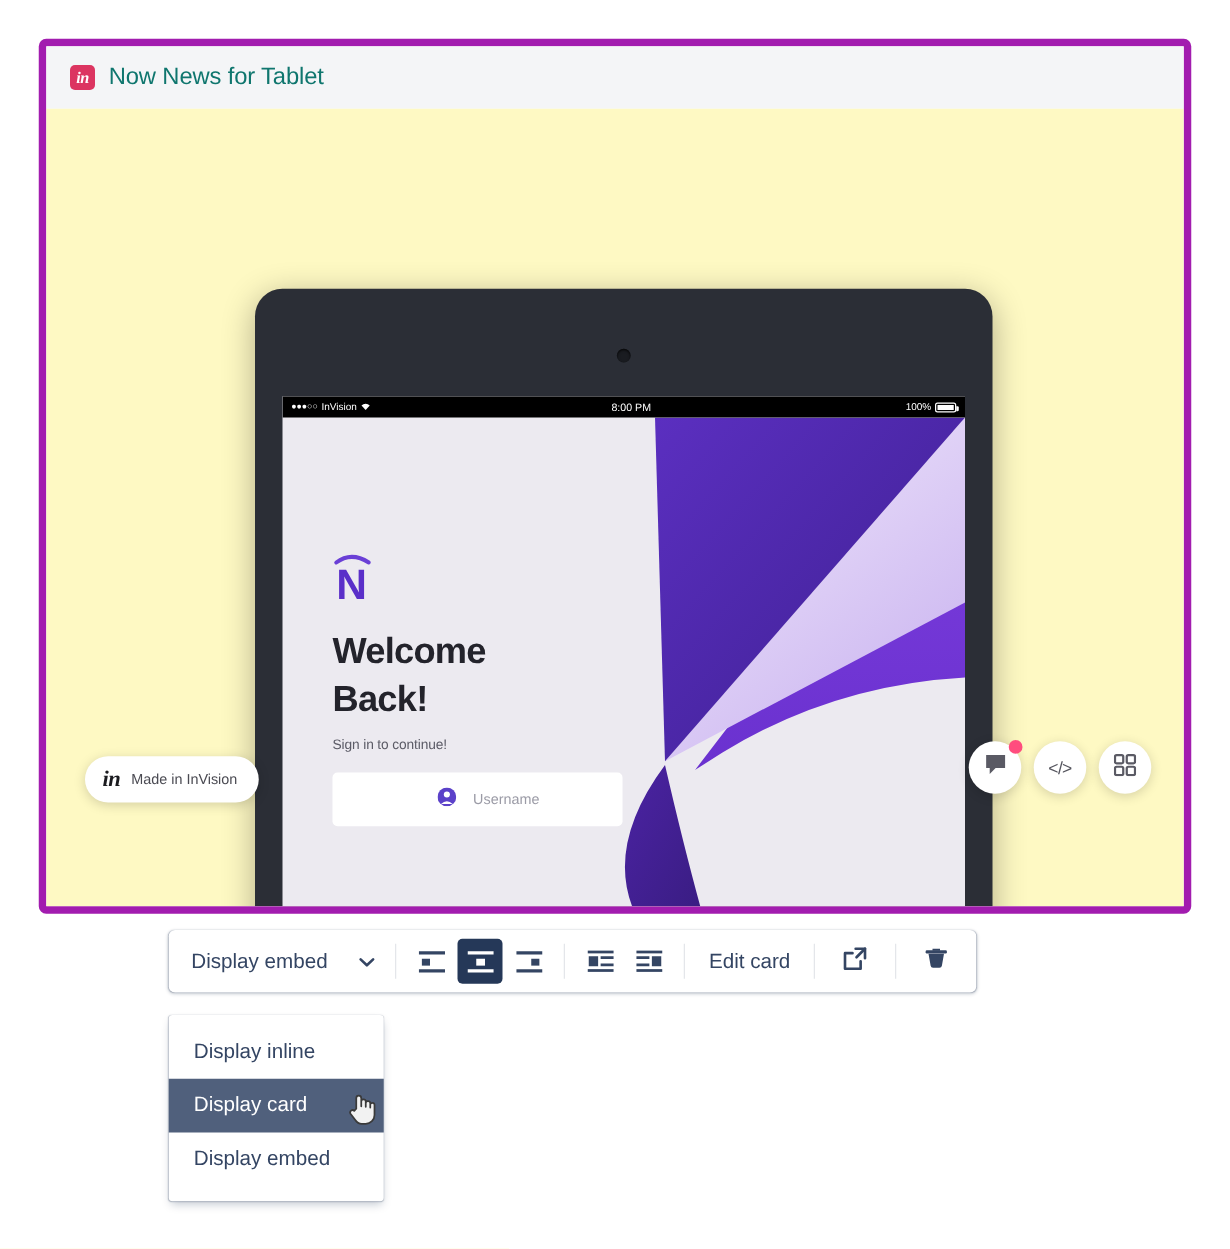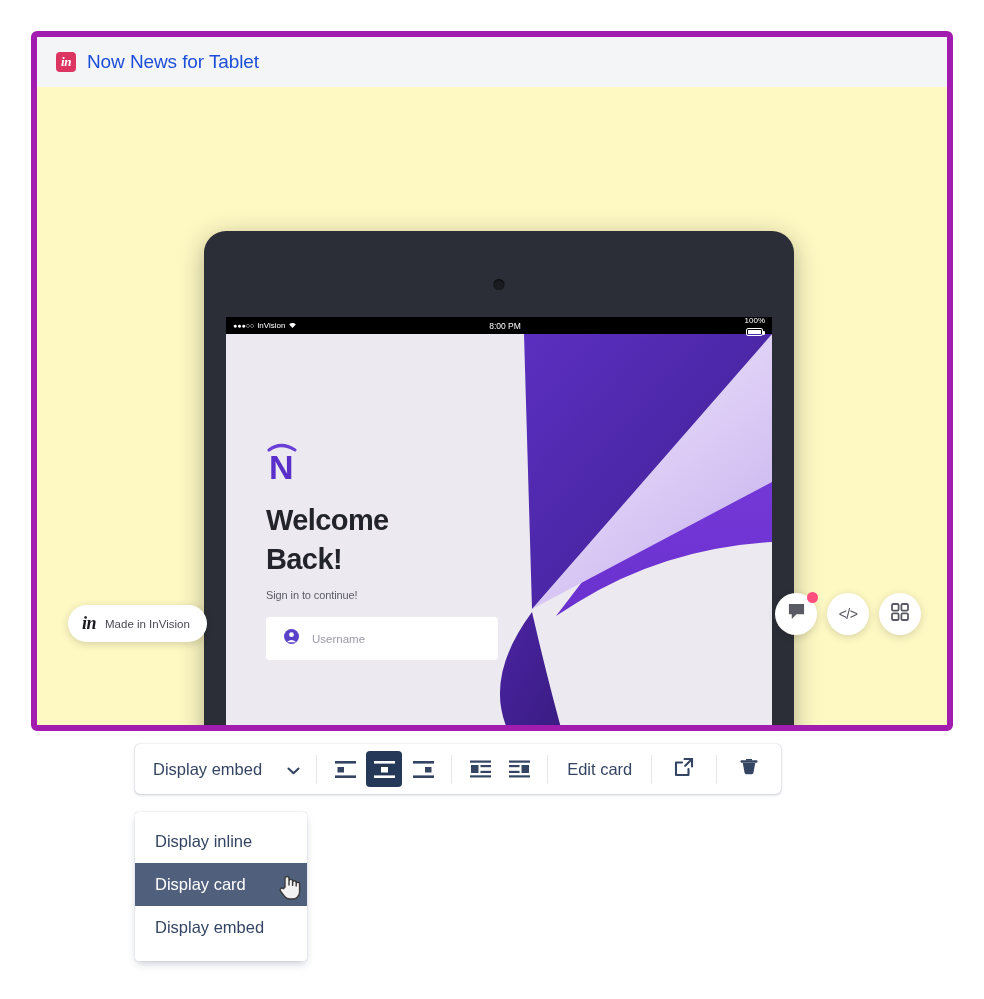--- a/index.html
+++ b/index.html
@@ -47,21 +47,21 @@
     font-size: 13px;
     display: flex;
     align-items: center;
     justify-content: center;
     letter-spacing: -0.5px;
     flex: 0 0 auto;
   }
 
   .embed-title {
     font-size: 19px;
-    color: #1d4ed8;
+    color: #0f766e;
     letter-spacing: -0.1px;
   }
 
   .embed-body {
     position: relative;
     height: calc(100% - 50px);
     background: #fef9c3;
     overflow: hidden;
   }
 
@@ -114,21 +114,21 @@
   }
   .sb-left { display: flex; align-items: center; gap: 3px; }
   .sb-dots { letter-spacing: 0px; font-size: 7px; }
   .sb-carrier { font-size: 8px; }
   .sb-center {
     position: absolute; left: 0; right: 0; text-align: center;
     font-size: 8.5px; pointer-events: none; padding-left: 12px;
   }
   .sb-right {
     margin-left: auto; display: flex; align-items: center; gap: 3px;
-    font-size: 8px; position: relative; z-index: 2; flex-direction: column;
+    font-size: 8px; position: relative; z-index: 2;
   }
   .battery {
     width: 17px; height: 8px; border: 1px solid #fff; border-radius: 2px;
     position: relative; display: inline-block;
   }
   .battery::after {
     content: ""; position: absolute; right: -3px; top: 2px;
     width: 2px; height: 4px; background: #fff; border-radius: 0 1px 1px 0;
   }
   .battery::before {
@@ -171,20 +171,21 @@
   .form-field {
     margin-top: 16px;
     height: 43px;
     background: #ffffff;
     border-radius: 4px;
     display: flex;
     align-items: center;
     padding: 0 0 0 18px;
     gap: 13px;
     width: 232px;
+    justify-content: center;
   }
   .form-field .ph {
     font-size: 11.5px;
     color: #9b9ba6;
   }
 
   
   .made-in-invision {
     position: absolute;
     left: 31px;

